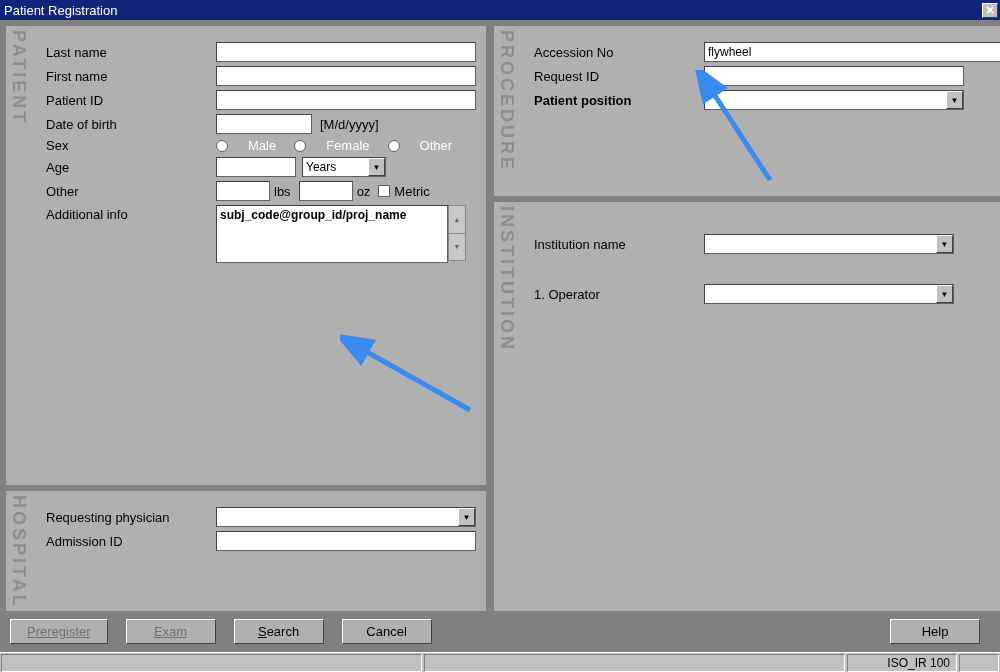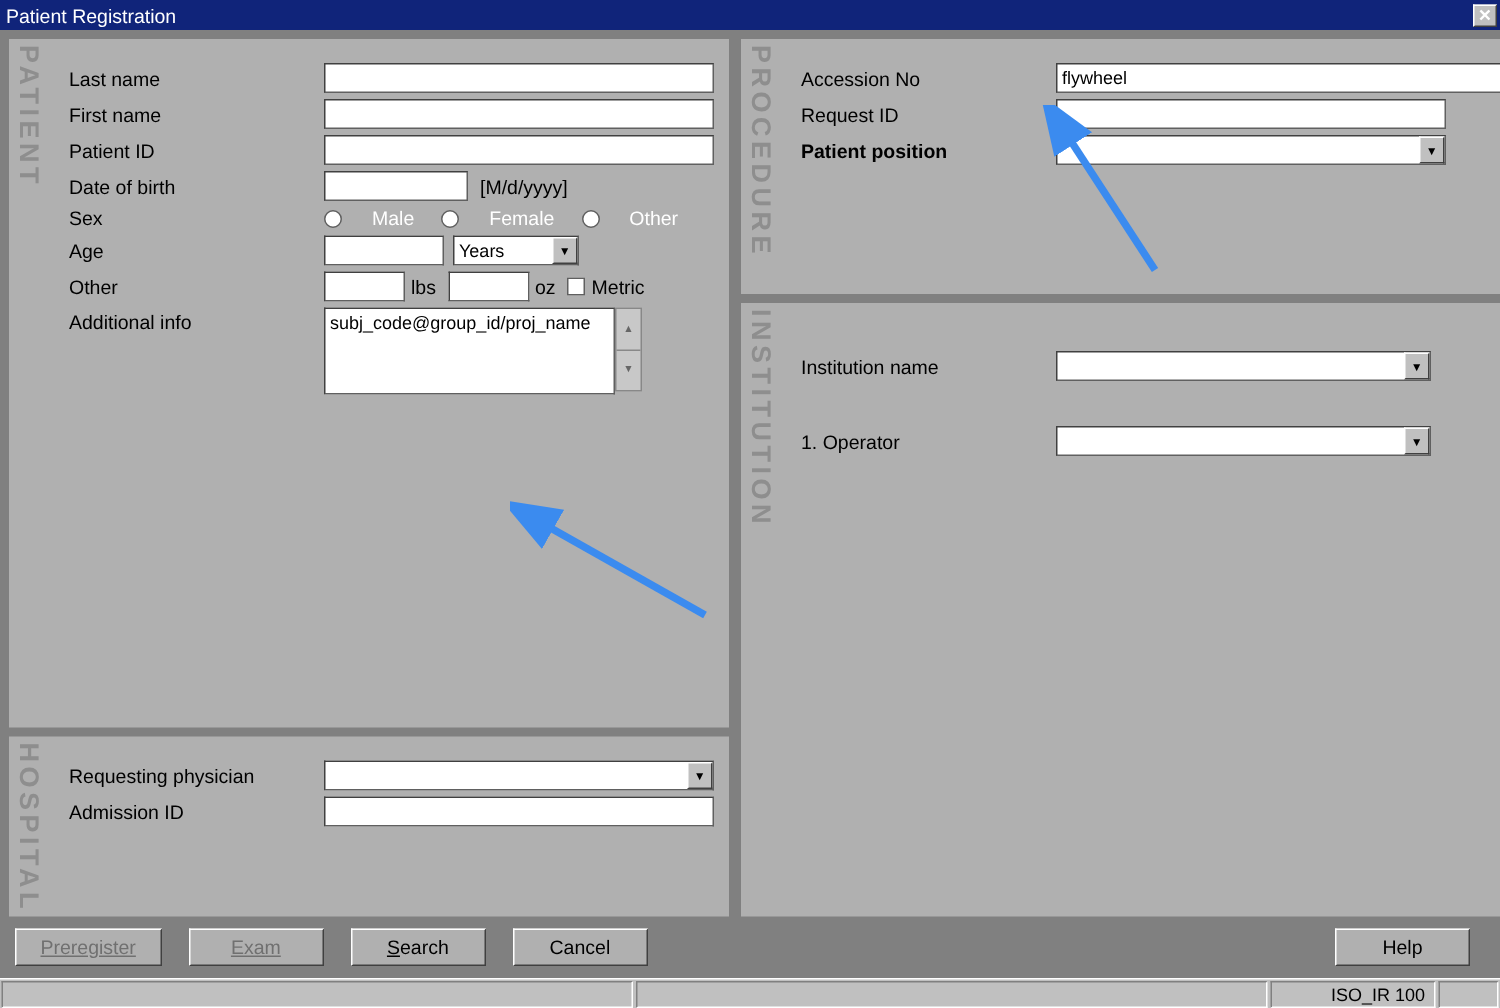--- a/index.html
+++ b/index.html
@@ -213,21 +213,21 @@
           <span class="unit">lbs</span>
           <input type="text" class="small" value="" style="">
           <span class="unit">oz</span>
           <label style="display:flex;align-items:center;color:#000;font-size:13px;">
               <span class="checkbox"></span>
               <span>Metric</span>
             </label>
         </div>
         <div class="row" style="align-items:flex-start">
           <span class="lbl" style="padding-top:2px">Additional info</span>
-          <textarea style="width: 194px;">subj_code@group_id/proj_name</textarea>
+          <textarea style="width: 232px; font-weight: bold;">subj_code@group_id/proj_name</textarea>
           <div class="spin">
               <div>▲</div>
               <div>▼</div>
             </div>
         </div>
       </div>
 
       <div class="panel hospital" style="height:120px">
         <div class="vlabel">HOSPITAL</div>
         <div class="row">

